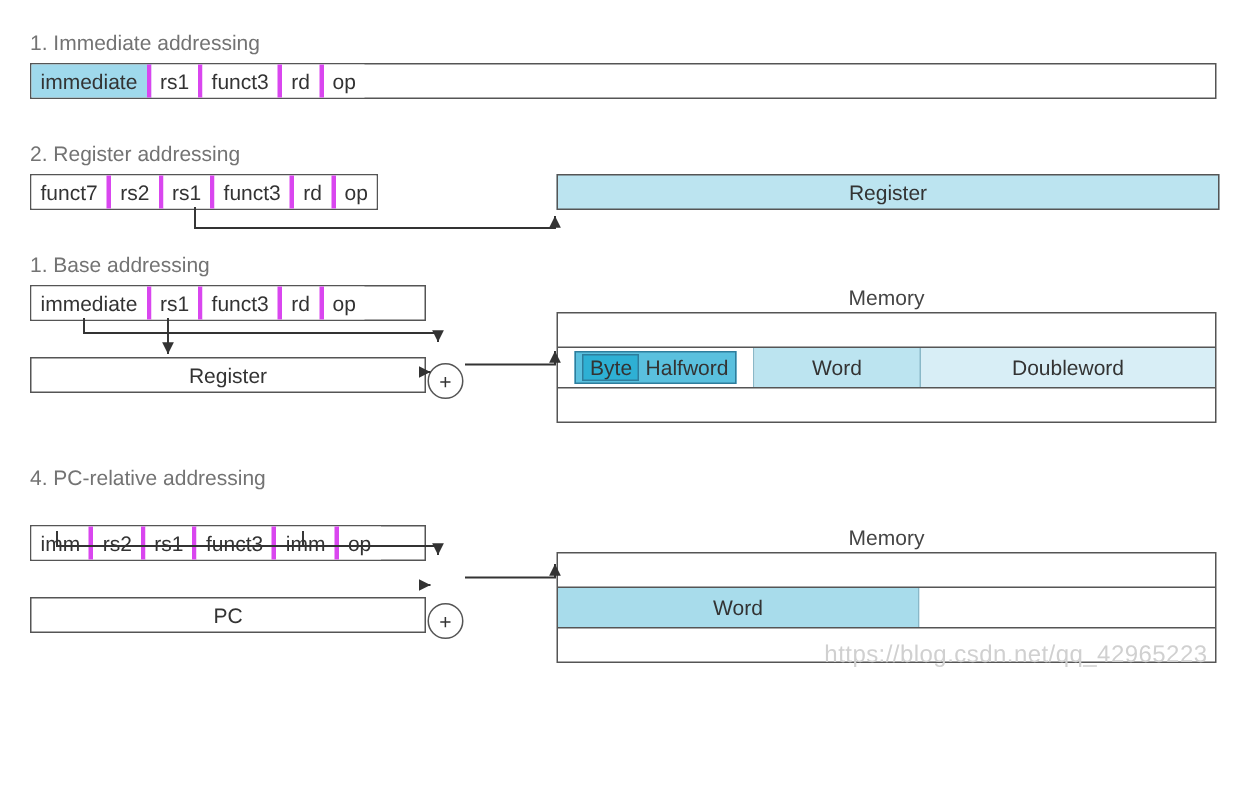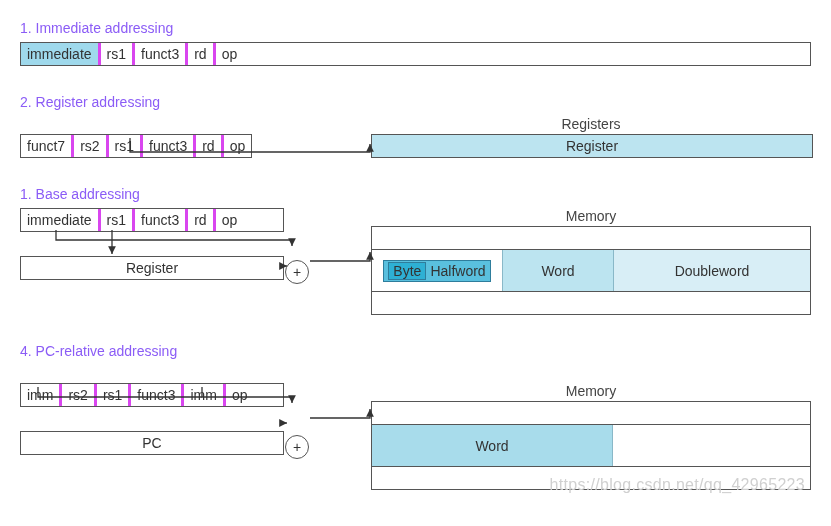--- a/index.html
+++ b/index.html
@@ -6,21 +6,21 @@
     font-family: Arial, Helvetica, sans-serif;
     font-size: 14px;
     color: #333;
     margin: 0;
     padding: 20px;
     background: #fff;
     width: 831px;
     box-sizing: border-box;
   }
   .section { margin-bottom: 28px; }
-  .title { margin-bottom: 6px; color: #8b5cf6; }
+  .title { margin-bottom: 6px; color: #737373; }
   .row { display: flex; align-items: flex-end; }
 
   .fields {
     display: flex;
     border: 1px solid #555;
   }
   .fields > div {
     border-right: 3px solid #d946ef;
     padding: 3px 6px;
     text-align: center;
@@ -41,21 +41,21 @@
     padding: 3px 0;
     width: 440px;
   }
   .mem-outer {
     border: 1px solid #555;
     width: 440px;
     box-sizing: border-box;
   } 
   .mem-row {
     display: flex;
-    height: 41px;
+    height: 26px;
     align-items: stretch;
   }
   .mem-row.top { border-bottom: 1px solid #555; height: 22px; }
   .mem-row.bottom { border-top: 1px solid #555; height: 22px; }
   .mem-cell {
     border-right: 1px solid #89b8c8;
     display: flex;
     align-items: center;
     justify-content: center;
   }
@@ -136,21 +136,20 @@
         <div>funct7</div>
         <div>rs2</div>
         <div>rs1</div>
         <div>funct3</div>
         <div>rd</div>
         <div>op</div>
       </div>
     </div>
     <div style="flex:1"></div>
     <div style="width:440px;">
-      <div class="reg-label">Registers</div>
       <div class="reg-box">Register</div>
     </div>
   </div>
   <svg class="connector" style="left:0;top:0" width="800" height="80">
     <defs>
         <marker id="ah2" markerWidth="8" markerHeight="8" refX="6" refY="3" orient="auto">
           <path d="M0,0 L6,3 L0,6 Z" fill="#333"></path>
         </marker>
       </defs>
     <path d="M 110 44 L 110 58 L 350 58 L 350 50" fill="none" stroke="#333" stroke-width="1.3" marker-end="url(#ah2)"></path>

